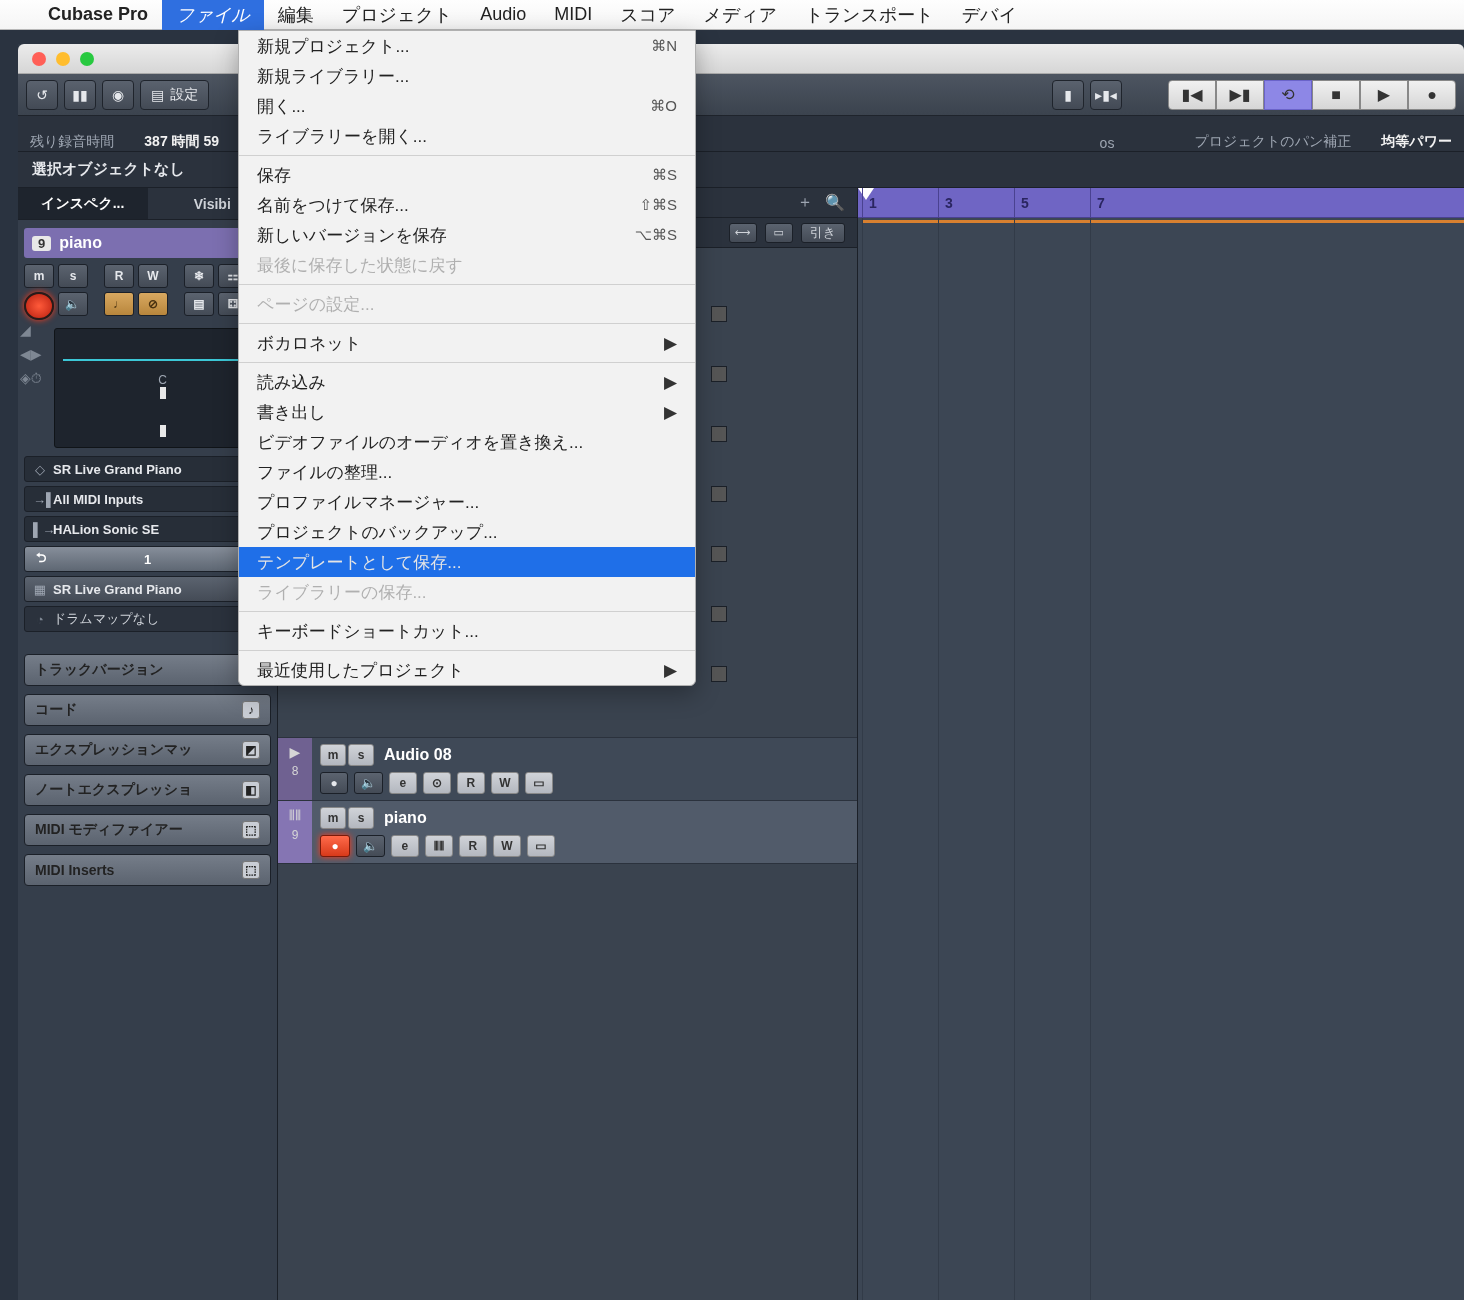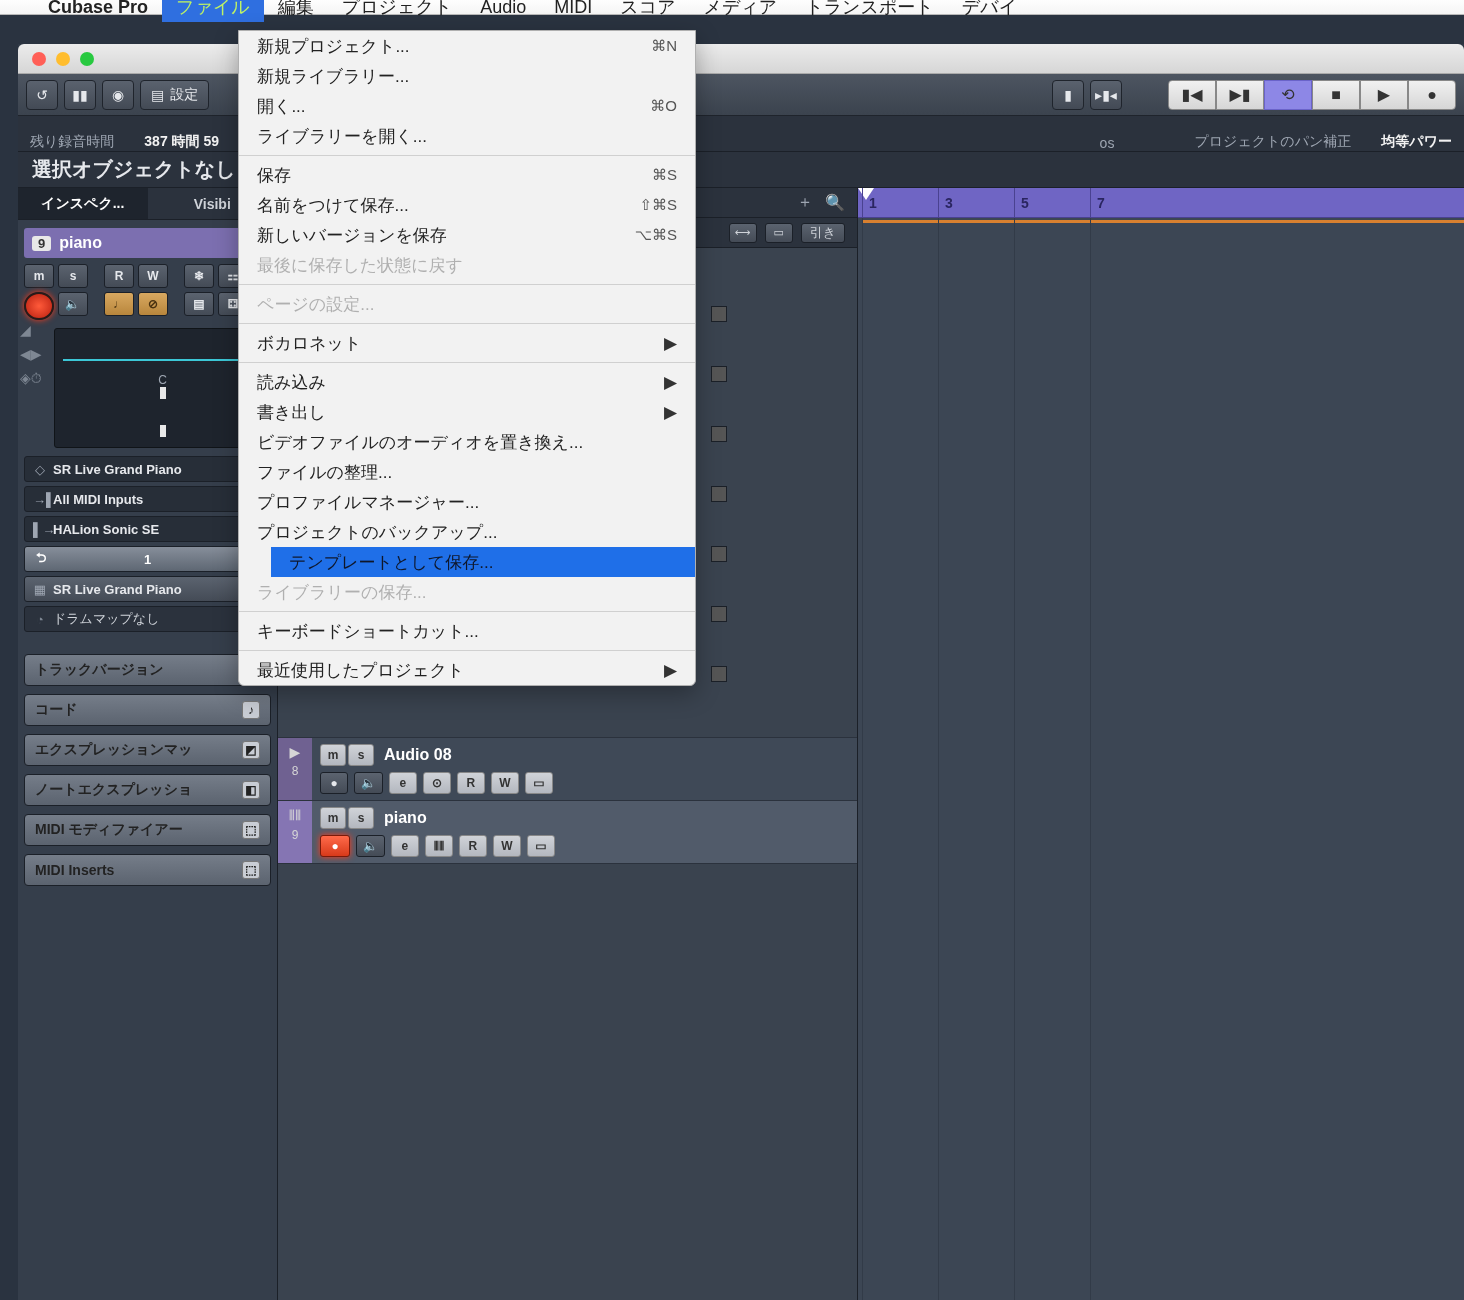--- a/index.html
+++ b/index.html
@@ -1,23 +1,23 @@
 <!DOCTYPE html>
 <html><head>
 <meta charset="utf-8">
 <style>
   * { box-sizing: border-box; margin: 0; padding: 0; font-family: -apple-system, "Hiragino Sans", sans-serif; }
   body { background: #2a3340; width: 1464px; height: 1300px; overflow: hidden; position: relative; }
 
   
-  .menubar { background: linear-gradient(#fefefe,#f5f5f5); height: 15px; display: flex; align-items: center; padding-left: 16px; font-size: 18px; color: #222; border-bottom: 1px solid #b8b8b8; }
+  .menubar { background: linear-gradient(#fefefe,#f5f5f5); height: 30px; display: flex; align-items: center; padding-left: 16px; font-size: 18px; color: #222; border-bottom: 1px solid #b8b8b8; }
   .menubar .apple { font-size: 20px; margin-right: 18px; }
   .menubar .item { padding: 0 14px; height: 30px; display: flex; align-items: center; }
   .menubar .item.app { font-weight: 600; }
-  .menubar .item.open { background: #2f6fe0; color: #bef264; }
+  .menubar .item.open { background: #2f6fe0; color: #ffffff; font-style: italic; }
 
   
   .window { position: absolute; left: 18px; top: 44px; right: 0; bottom: 0; background: #2f3946; }
   .titlebar { height: 30px; background: linear-gradient(#ececec,#d6d6d6); border-radius: 6px 6px 0 0; display: flex; align-items: center; padding-left: 14px; border-bottom: 1px solid #aaa; }
   .traffic { display: flex; gap: 10px; }
   .traffic span { width: 14px; height: 14px; border-radius: 50%; display: block; }
   .tl-close { background: #ff5f57; }
   .tl-min { background: #ffbd2e; }
   .tl-max { background: #28c940; }
 
@@ -31,21 +31,21 @@
   .tpbtn.loop { background: #8d87e6; border-color: #6a63c9; }
   .tpbtn:first-child { border-radius: 4px 0 0 4px; }
   .tpbtn:last-child { border-radius: 0 4px 4px 0; }
 
   
   .infobar { height: 36px; background: #2b323d; border-bottom: 1px solid #1b2028; display: flex; align-items: flex-end; color: #cfd3d9; font-size: 14px; padding: 0 12px; gap: 30px; }
   .infobar .label { color: #9ea6b2; }
   .infobar .value { color: #f2f2f2; font-weight: 600; }
 
   
-  .selbar { height: 36px; background: #2b323d; border-bottom: 1px solid #1b2028; display: flex; align-items: center; padding-left: 14px; color: #e6e8ec; font-size: 20px; font-weight: 600; }
+  .selbar { height: 36px; background: #2b323d; border-bottom: 1px solid #1b2028; display: flex; align-items: center; padding-left: 14px; color: #e6e8ec; font-size: 15px; font-weight: 600; }
 
   
   .main { display: flex; height: calc(100% - 30px - 42px - 36px - 36px); }
   .inspector { width: 260px; background: #353e4b; border-right: 1px solid #1b2028; display: flex; flex-direction: column; }
   .insp-tabs { height: 32px; display: flex; border-bottom: 1px solid #1b2028; }
   .insp-tab { flex: 1; display: flex; align-items: center; justify-content: center; color: #cfd3d9; font-size: 14px; background: #2b323d; font-weight: 700; }
   .insp-tab.active { background: #1e242d; color: #fff; }
   .insp-tab.active::after { content: ""; }
 
   .track-head { background: #7c6fb0; color: #fff; height: 30px; display: flex; align-items: center; gap: 8px; margin: 8px 6px 4px 6px; border-radius: 3px; padding: 0 8px; font-weight: 700; }
@@ -106,21 +106,21 @@
   .arr-body .vline { position: absolute; top: 0; bottom: 0; width: 1px; background: #323b48; }
   .arr-body .orange { position: absolute; left: 4px; right: 0; top: 2px; height: 3px; background: #d88030; }
 
   
   .dropdown { position: absolute; left: 238px; top: 30px; width: 458px; background: #f2f2f2; border: 1px solid #b0b0b0; border-radius: 0 0 6px 6px; box-shadow: 0 8px 24px rgba(0,0,0,.3); z-index: 100; font-size: 17px; color: #222; }
   .dropdown .mi { height: 30px; display: flex; align-items: center; padding: 0 18px; position: relative; }
   .dropdown .mi .label { flex: 1; }
   .dropdown .mi .sc { color: #555; font-size: 15px; }
   .dropdown .mi .arrow { color: #333; }
   .dropdown .mi.disabled { color: #b0b0b0; }
-  .dropdown .mi.sel { background: #1f6fe8; color: #0f172a; margin-left: 32px; }
+  .dropdown .mi.sel { background: #1f6fe8; color: #e5e5e5; }
   .dropdown hr { border: none; border-top: 1px solid #d0d0d0; margin: 4px 0; }
 </style>
 </head>
 <body>
 
 <div class="menubar">
   <span class="apple"></span>
   <span class="item app">Cubase Pro</span>
   <span class="item open">ファイル</span>
   <span class="item">編集</span>

